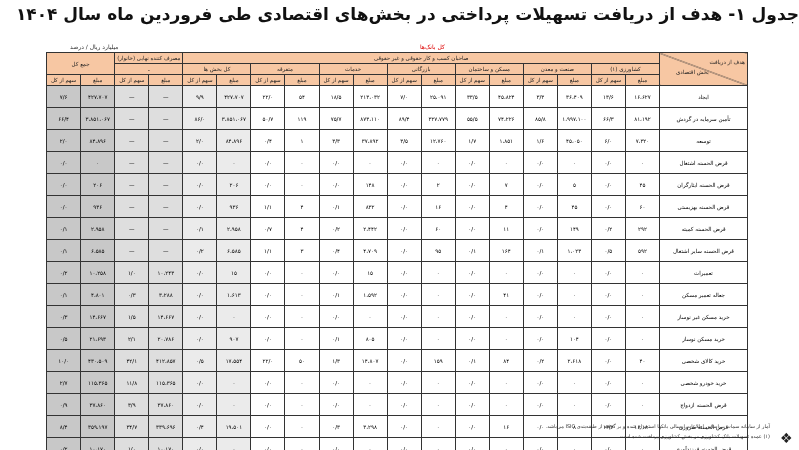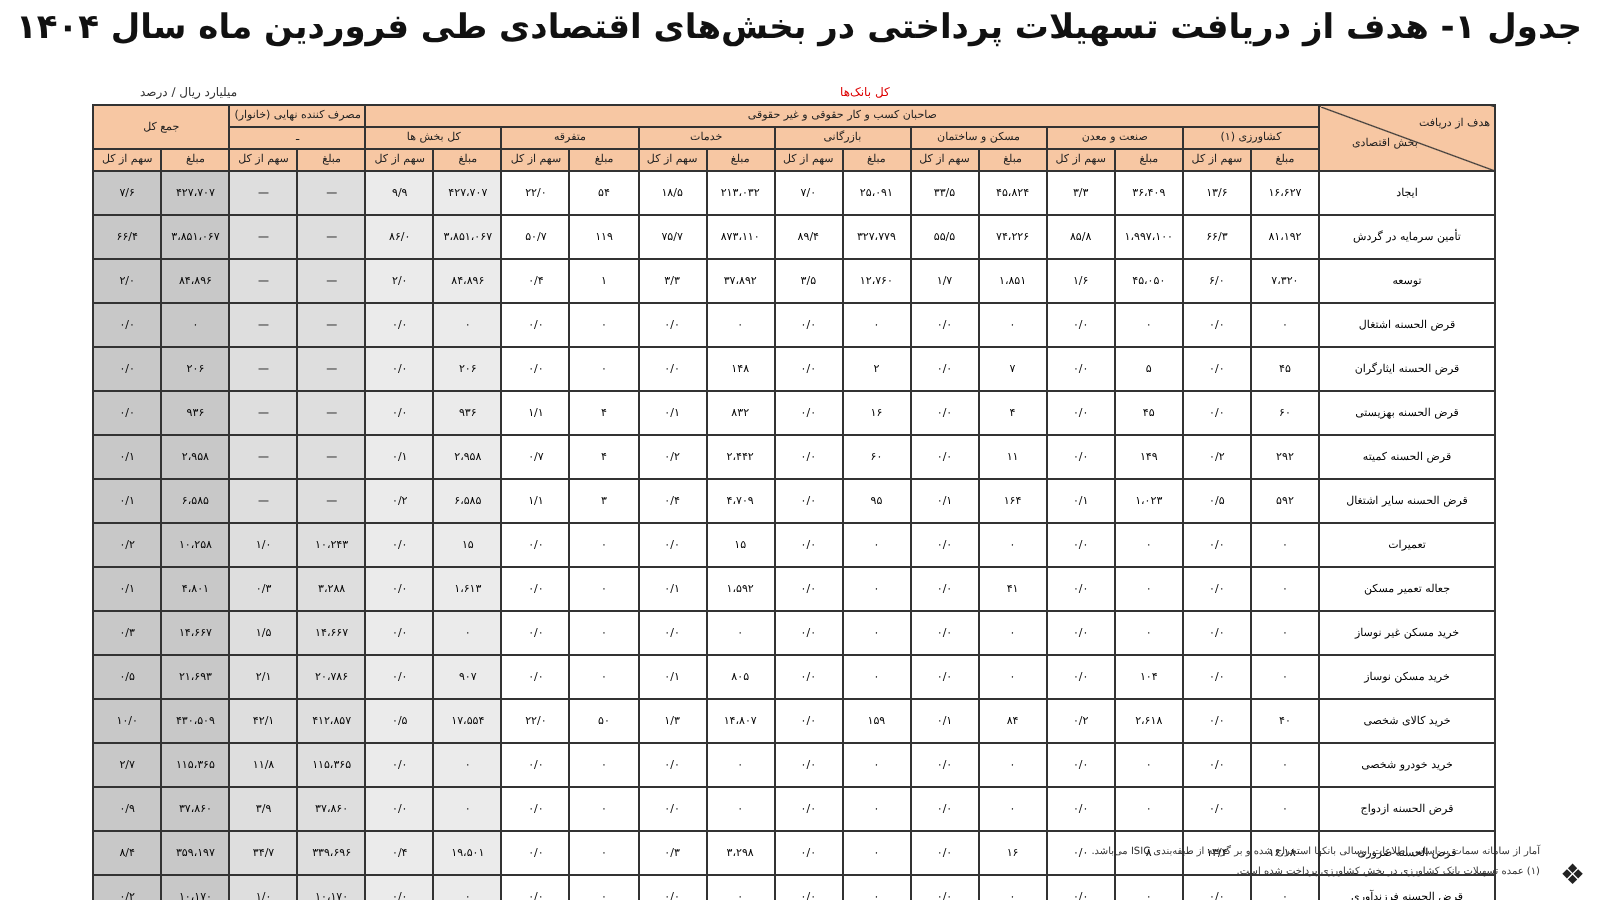--- a/index.html
+++ b/index.html
@@ -1,17 +1,17 @@
 <!DOCTYPE html>
 <html><head>
 <meta charset="utf-8">
 <style>
   html,body{margin:0;padding:0;background:#fff;}
   body{width:799px;height:450px;position:relative;overflow:hidden;font-family:"DejaVu Sans",sans-serif;}
-  .title{position:absolute;top:4px;left:0;width:799px;text-align:center;font-size:17px;font-weight:bold;color:#111;direction:rtl;}
+  .title{position:absolute;top:4px;left:0;width:799px;text-align:right;font-size:17px;font-weight:bold;color:#111;direction:rtl;}
   .unit{position:absolute;top:43px;left:70px;font-size:6px;color:#333;direction:rtl;}
   .banks{position:absolute;top:43px;left:420px;font-size:6px;color:#d00;direction:rtl;}
   table.main{position:absolute;top:52px;left:46px;width:702px;border-collapse:collapse;direction:rtl;table-layout:fixed;}
   table.main td, table.main th{border:1px solid #333;font-size:5.5px;text-align:center;padding:0;height:21px;overflow:hidden;white-space:nowrap;}
   table.main th{background:#f7c7a3;font-weight:normal;height:10px;color:#222;}
   th.red{color:#d00;}
   th.big{font-size:7px;}
   td.label{text-align:right;padding-right:4px;font-size:6px;}
   td.num{text-align:left;padding-left:3px;}
   td.g1{background:#ebebeb;}

